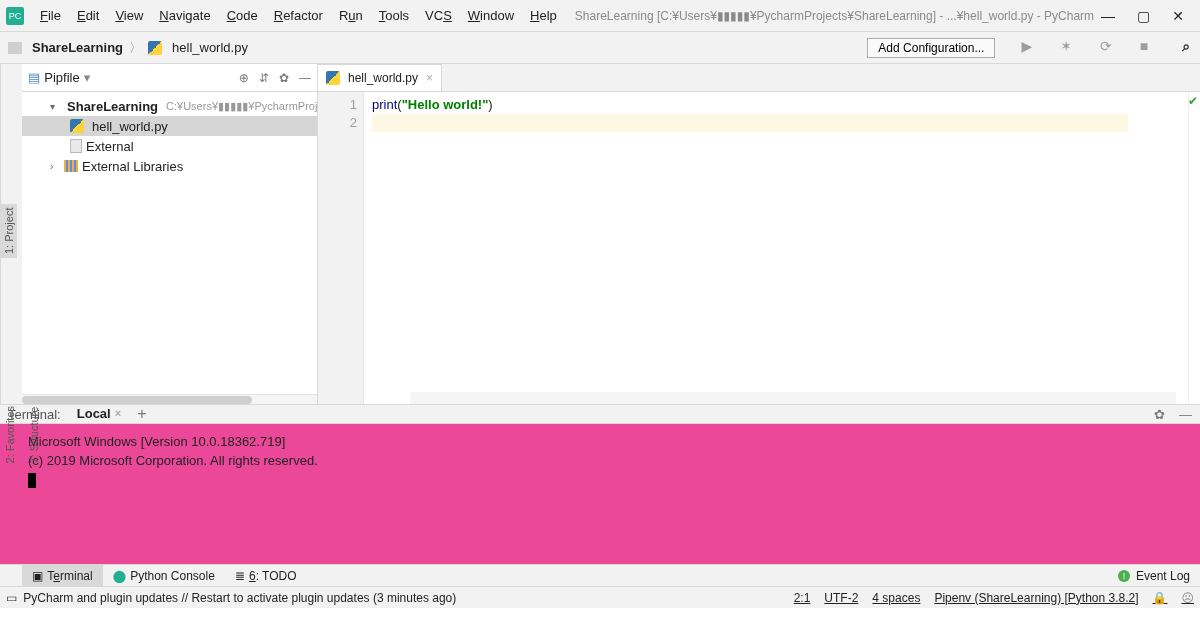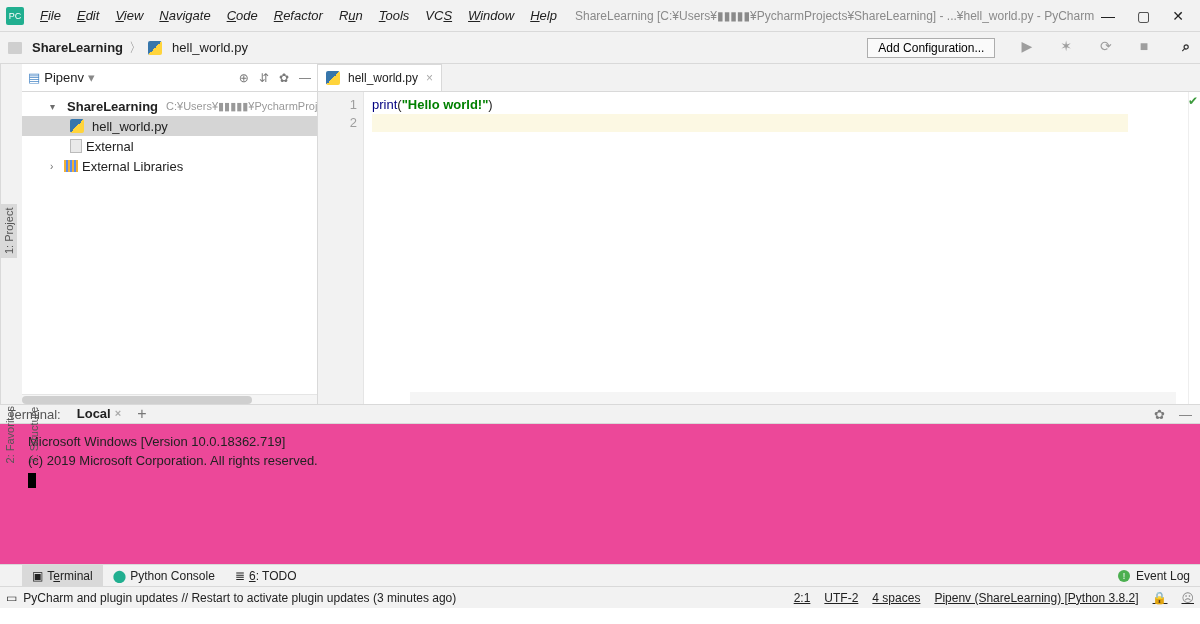--- a/index.html
+++ b/index.html
@@ -1,21 +1,21 @@
 <!DOCTYPE html>
 <html><head>
 <meta charset="utf-8">
 <style>
 * { margin: 0; padding: 0; box-sizing: border-box; font-family: "Segoe UI", Arial, sans-serif; }
 body { width: 1200px; height: 624px; background: #fff; font-size: 13px; color: #222; overflow: hidden; position: relative; }
 
 
 .menubar { display: flex; align-items: center; height: 32px; background: #f2f2f2; border-bottom: 1px solid #d9d9d9; padding: 0 6px; }
 .app-icon { width: 18px; height: 18px; background: #21af90; color: #fff; font-size: 9px; font-weight: normal; display: flex; align-items: center; justify-content: center; margin-right: 8px; border-radius: 2px; }
-.menu-item { padding: 4px 8px; cursor: default; font-style: italic; }
+.menu-item { padding: 4px 8px; cursor: default; }
 .menu-item u { text-decoration: underline; }
 .title-text { margin-left: 10px; color: #8a8a8a; font-size: 12px; flex: 1; white-space: nowrap; overflow: hidden; }
 .win-controls { display: flex; gap: 22px; padding-right: 10px; align-items: center; }
 .win-controls span { font-size: 14px; cursor: default; }
 
 
 .toolbar { display: flex; align-items: center; height: 32px; background: #f2f2f2; border-bottom: 1px solid #d9d9d9; padding: 0 8px; }
 .folder-icon { width: 14px; height: 12px; background: #cfcfcf; display: inline-block; margin-right: 4px; border-radius: 1px; }
 .py-icon { width: 14px; height: 14px; background: linear-gradient(135deg,#3776ab 50%,#ffd43b 50%); display: inline-block; margin-right: 4px; border-radius: 2px; }
 .breadcrumb { display: flex; align-items: center; gap: 6px; }
@@ -135,21 +135,21 @@
 
 <div class="main-area">
   <div class="left-gutter">
     <div class="tab" style="background:#d9d9d9">1: Project</div>
   </div>
 
   <div class="project-pane">
     <div class="project-header">
       <div class="ttl">
         <span style="color:#4a88c7">▤</span>
-        <span>Pipenv</span>
+        <span>Pipfile</span>
         <span style="color:#888">▾</span>
       </div>
       <div class="proj-hdr-icons">
         <span>⊕</span>
         <span>⇵</span>
         <span>✿</span>
         <span>—</span>
       </div>
     </div>
     <div class="tree">

